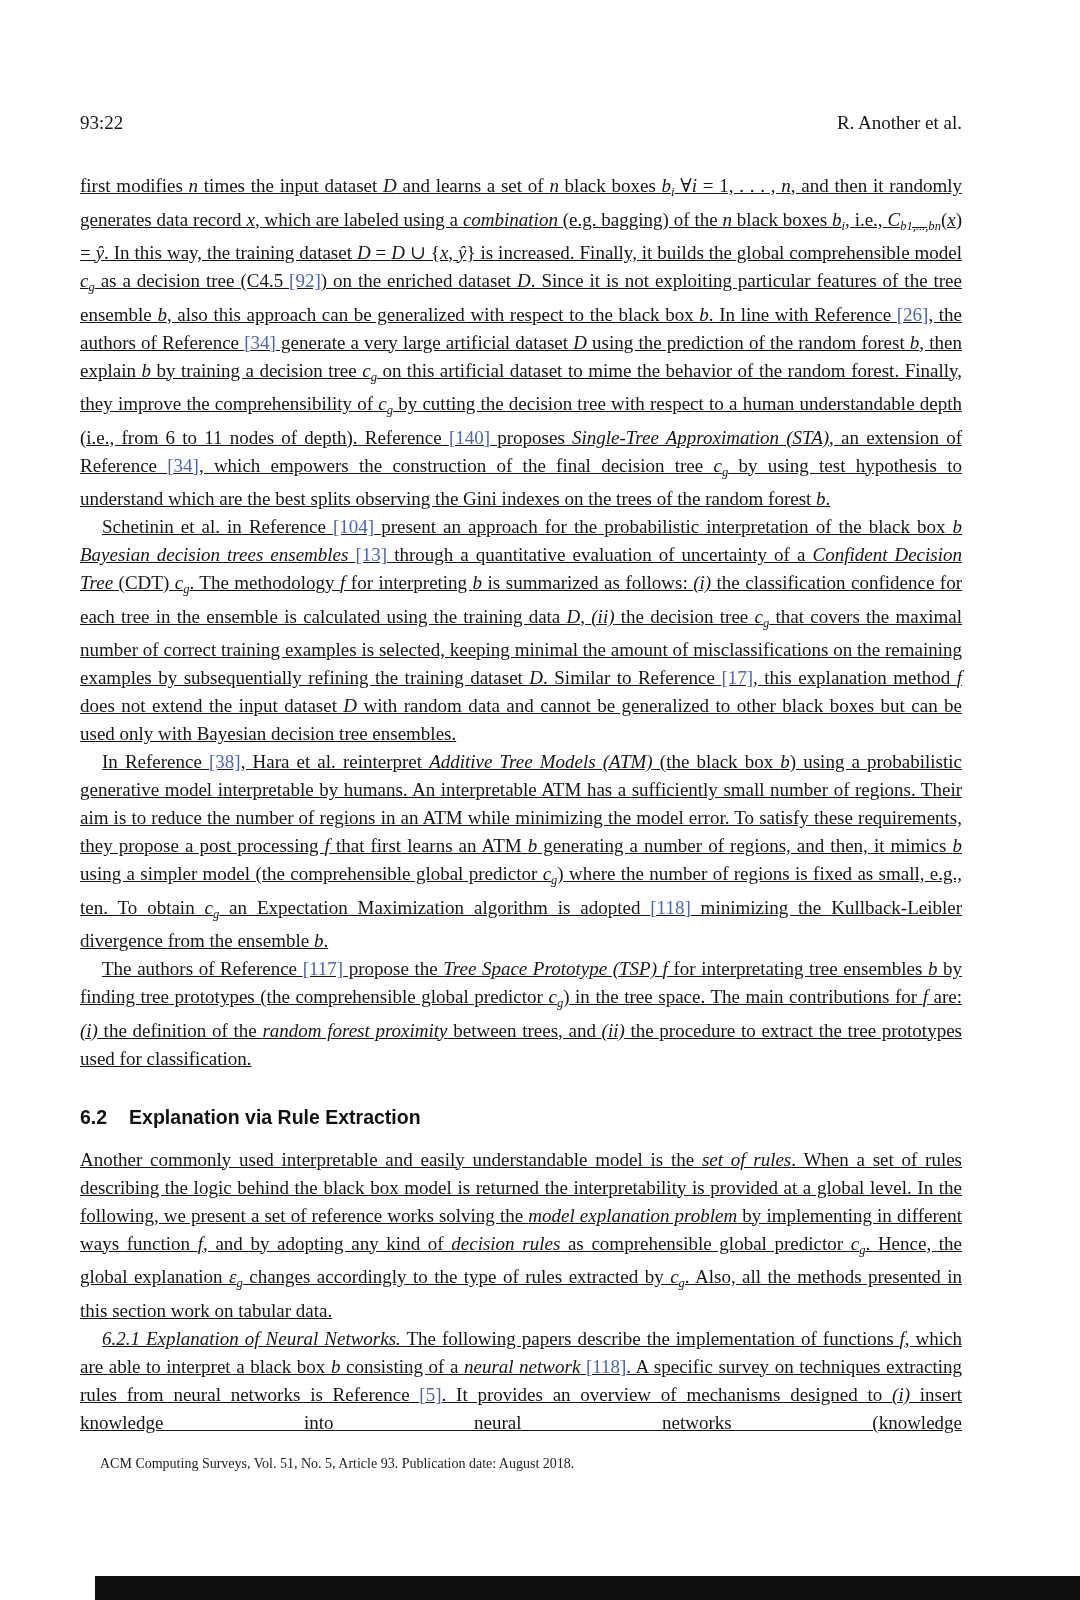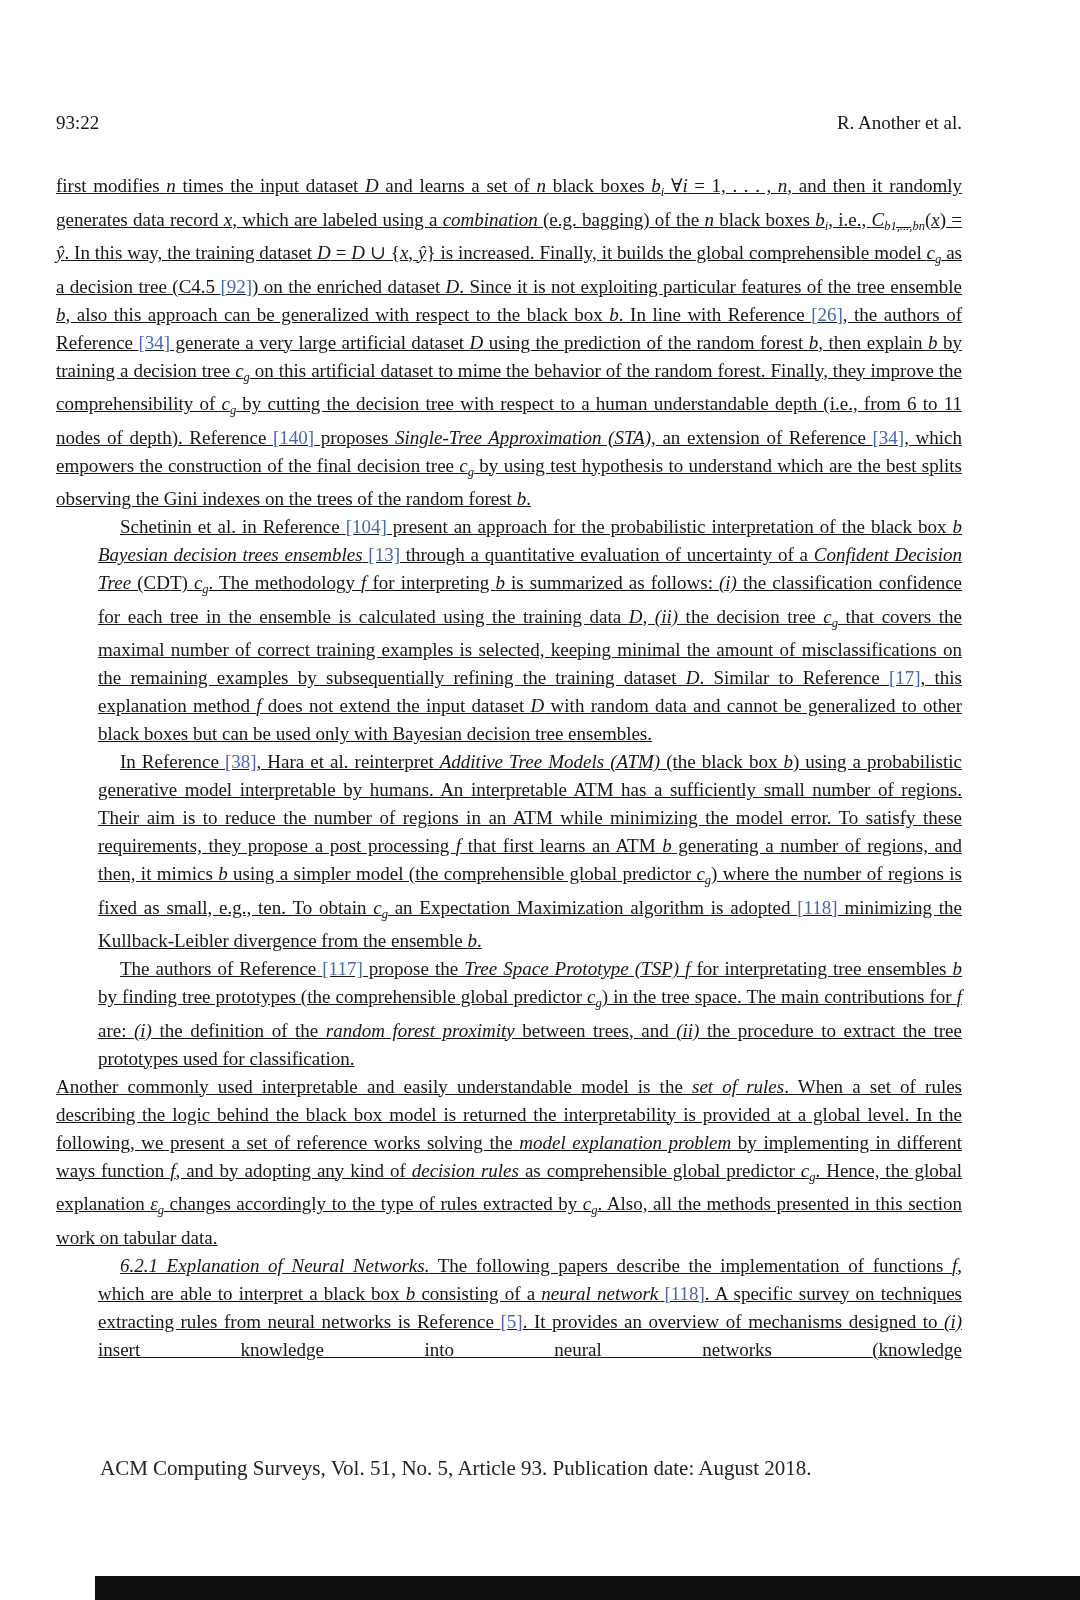--- a/index.html
+++ b/index.html
@@ -11,58 +11,58 @@
     width:1080px;height:1600px;
     background:#ffffff;
     position:relative;
     overflow:hidden;
     color:var(--text);
     font-family:"Liberation Serif","DejaVu Serif",serif;
   }
   .sheet{
     position:absolute;
     top:0;left:0;right:0;bottom:0;
-    padding:112px 118px 0 56px;
+    padding:112px 118px 0 80px;
     box-sizing:border-box;
   }
   .page-header{
     display:flex;
     justify-content:space-between;
     align-items:baseline;
     font-size:19px;
     margin-bottom:38px;
   }
   .page-body{
     font-size:19px;
     line-height:28px;
   }
   .para{
     margin:0;
     text-align:justify;
     hyphens:none;
     text-decoration:underline;
   }
-  .indent{text-indent:22px;margin-left:42px;}
+  .indent{text-indent:22px;}
   .fill-last{text-align-last:justify;}
   .run-i{font-style:italic;}
   .run-r{color:var(--citation);}
   .run-sub{font-style:italic;font-size:0.66em;vertical-align:-0.28em;}
   .section-heading{
     font-family:"Liberation Sans","DejaVu Sans",sans-serif;
     font-size:19.5px;
     font-weight:bold;
     color:#111111;
     margin:30px 0 15px 0;
   }
   .sec-num{margin-right:22px;}
   .page-footer{
     position:absolute;
     left:100px;
     top:1456px;
-    font-size:21px;
+    font-size:14px;
     color:#222222;
   }
   .bottom-bar{
     position:absolute;
     left:95px;
     right:0;
     bottom:0;
     height:24px;
     background:#101010;
   }
@@ -76,20 +76,23 @@
     <span>93:22</span>
     <span>R. Another et al.</span>
   </header>
 
   <main class="page-body">
     <p class="para"><span>first modifies </span><span class="run-i">n</span><span> times the input dataset </span><span class="run-i">D</span><span> and learns a set of </span><span class="run-i">n</span><span> black boxes </span><span class="run-i">b</span><span class="run-sub">i</span><span> ∀</span><span class="run-i">i</span><span> = 1, . . . , </span><span class="run-i">n</span><span>, and then it randomly generates data record </span><span class="run-i">x</span><span>, which are labeled using a </span><span class="run-i">combination</span><span> (e.g. bagging) of the </span><span class="run-i">n</span><span> black boxes </span><span class="run-i">b</span><span class="run-sub">i</span><span>, i.e., </span><span class="run-i">C</span><span class="run-sub">b1,...,bn</span><span>(</span><span class="run-i">x</span><span>) = </span><span class="run-i">ŷ</span><span>. In this way, the training dataset </span><span class="run-i">D</span><span> = </span><span class="run-i">D</span><span> ∪ {</span><span class="run-i">x</span><span>, </span><span class="run-i">ŷ</span><span>} is increased. Finally, it builds the global comprehensible model </span><span class="run-i">c</span><span class="run-sub">g</span><span> as a decision tree (C4.5 </span><span class="run-r">[92]</span><span>) on the enriched dataset </span><span class="run-i">D</span><span>. Since it is not exploiting particular features of the tree ensemble </span><span class="run-i">b</span><span>, also this approach can be generalized with respect to the black box </span><span class="run-i">b</span><span>. In line with Reference </span><span class="run-r">[26]</span><span>, the authors of Reference </span><span class="run-r">[34]</span><span> generate a very large artificial dataset </span><span class="run-i">D</span><span> using the prediction of the random forest </span><span class="run-i">b</span><span>, then explain </span><span class="run-i">b</span><span> by training a decision tree </span><span class="run-i">c</span><span class="run-sub">g</span><span> on this artificial dataset to mime the behavior of the random forest. Finally, they improve the comprehensibility of </span><span class="run-i">c</span><span class="run-sub">g</span><span> by cutting the decision tree with respect to a human understandable depth (i.e., from 6 to 11 nodes of depth). Reference </span><span class="run-r">[140]</span><span> proposes </span><span class="run-i">Single-Tree Approximation (STA),</span><span> an extension of Reference </span><span class="run-r">[34]</span><span>, which empowers the construction of the final decision tree </span><span class="run-i">c</span><span class="run-sub">g</span><span> by using test hypothesis to understand which are the best splits observing the Gini indexes on the trees of the random forest </span><span class="run-i">b</span><span>.</span></p>
     <p class="para indent"><span>Schetinin et al. in Reference </span><span class="run-r">[104]</span><span> present an approach for the probabilistic interpretation of the black box </span><span class="run-i">b</span><span> </span><span class="run-i">Bayesian decision trees ensembles</span><span> </span><span class="run-r">[13]</span><span> through a quantitative evaluation of uncertainty of a </span><span class="run-i">Confident Decision Tree</span><span> (CDT) </span><span class="run-i">c</span><span class="run-sub">g</span><span>. The methodology </span><span class="run-i">f</span><span> for interpreting </span><span class="run-i">b</span><span> is summarized as follows: </span><span class="run-i">(i)</span><span> the classification confidence for each tree in the ensemble is calculated using the training data </span><span class="run-i">D</span><span>, </span><span class="run-i">(ii)</span><span> the decision tree </span><span class="run-i">c</span><span class="run-sub">g</span><span> that covers the maximal number of correct training examples is selected, keeping minimal the amount of misclassifications on the remaining examples by subsequentially refining the training dataset </span><span class="run-i">D</span><span>. Similar to Reference </span><span class="run-r">[17]</span><span>, this explanation method </span><span class="run-i">f</span><span> does not extend the input dataset </span><span class="run-i">D</span><span> with random data and cannot be generalized to other black boxes but can be used only with Bayesian decision tree ensembles.</span></p>
     <p class="para indent"><span>In Reference </span><span class="run-r">[38]</span><span>, Hara et al. reinterpret </span><span class="run-i">Additive Tree Models (ATM)</span><span> (the black box </span><span class="run-i">b</span><span>) using a probabilistic generative model interpretable by humans. An interpretable ATM has a sufficiently small number of regions. Their aim is to reduce the number of regions in an ATM while minimizing the model error. To satisfy these requirements, they propose a post processing </span><span class="run-i">f</span><span> that first learns an ATM </span><span class="run-i">b</span><span> generating a number of regions, and then, it mimics </span><span class="run-i">b</span><span> using a simpler model (the comprehensible global predictor </span><span class="run-i">c</span><span class="run-sub">g</span><span>) where the number of regions is fixed as small, e.g., ten. To obtain </span><span class="run-i">c</span><span class="run-sub">g</span><span> an Expectation Maximization algorithm is adopted </span><span class="run-r">[118]</span><span> minimizing the Kullback-Leibler divergence from the ensemble </span><span class="run-i">b</span><span>.</span></p>
     <p class="para indent"><span>The authors of Reference </span><span class="run-r">[117]</span><span> propose the </span><span class="run-i">Tree Space Prototype (TSP)</span><span> </span><span class="run-i">f</span><span> for interpretating tree ensembles </span><span class="run-i">b</span><span> by finding tree prototypes (the comprehensible global predictor </span><span class="run-i">c</span><span class="run-sub">g</span><span>) in the tree space. The main contributions for </span><span class="run-i">f</span><span> are: </span><span class="run-i">(i)</span><span> the definition of the </span><span class="run-i">random forest proximity</span><span> between trees, and </span><span class="run-i">(ii)</span><span> the procedure to extract the tree prototypes used for classification.</span></p>
 
+    <h2 class="section-heading">
+      <span class="sec-num">6.2</span><span class="sec-title">Explanation via Rule Extraction</span>
+    </h2>
 
     <p class="para"><span>Another commonly used interpretable and easily understandable model is the </span><span class="run-i">set of rules</span><span>. When a set of rules describing the logic behind the black box model is returned the interpretability is provided at a global level. In the following, we present a set of reference works solving the </span><span class="run-i">model explanation problem</span><span> by implementing in different ways function </span><span class="run-i">f</span><span>, and by adopting any kind of </span><span class="run-i">decision rules</span><span> as comprehensible global predictor </span><span class="run-i">c</span><span class="run-sub">g</span><span>. Hence, the global explanation </span><span class="run-i">ε</span><span class="run-sub">g</span><span> changes accordingly to the type of rules extracted by </span><span class="run-i">c</span><span class="run-sub">g</span><span>. Also, all the methods presented in this section work on tabular data.</span></p>
     <p class="para indent fill-last"><span class="run-i">6.2.1 Explanation of Neural Networks.</span><span> The following papers describe the implementation of functions </span><span class="run-i">f</span><span>, which are able to interpret a black box </span><span class="run-i">b</span><span> consisting of a </span><span class="run-i">neural network</span><span> </span><span class="run-r">[118]</span><span>. A specific survey on techniques extracting rules from neural networks is Reference </span><span class="run-r">[5]</span><span>. It provides an overview of mechanisms designed to </span><span class="run-i">(i)</span><span> insert knowledge into neural networks (knowledge</span></p>
   </main>
 
   <footer class="page-footer">
     <span>ACM Computing Surveys, Vol. 51, No. 5, Article 93. Publication date: August 2018.</span>
   </footer>
 
   <div class="bottom-bar"></div>

